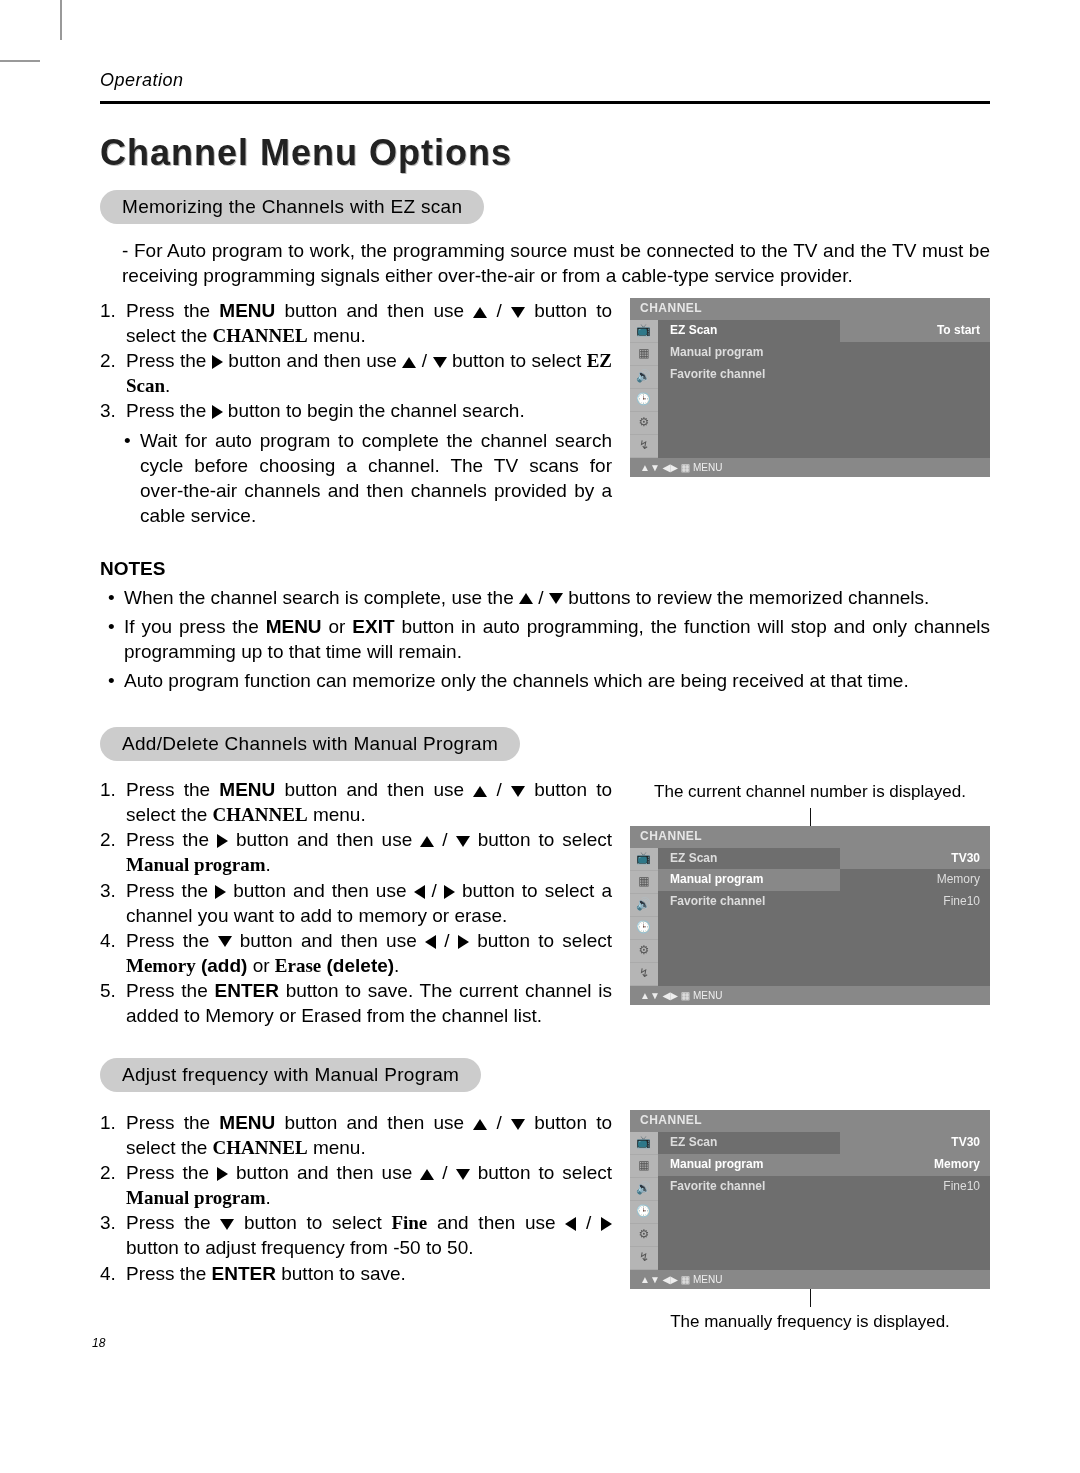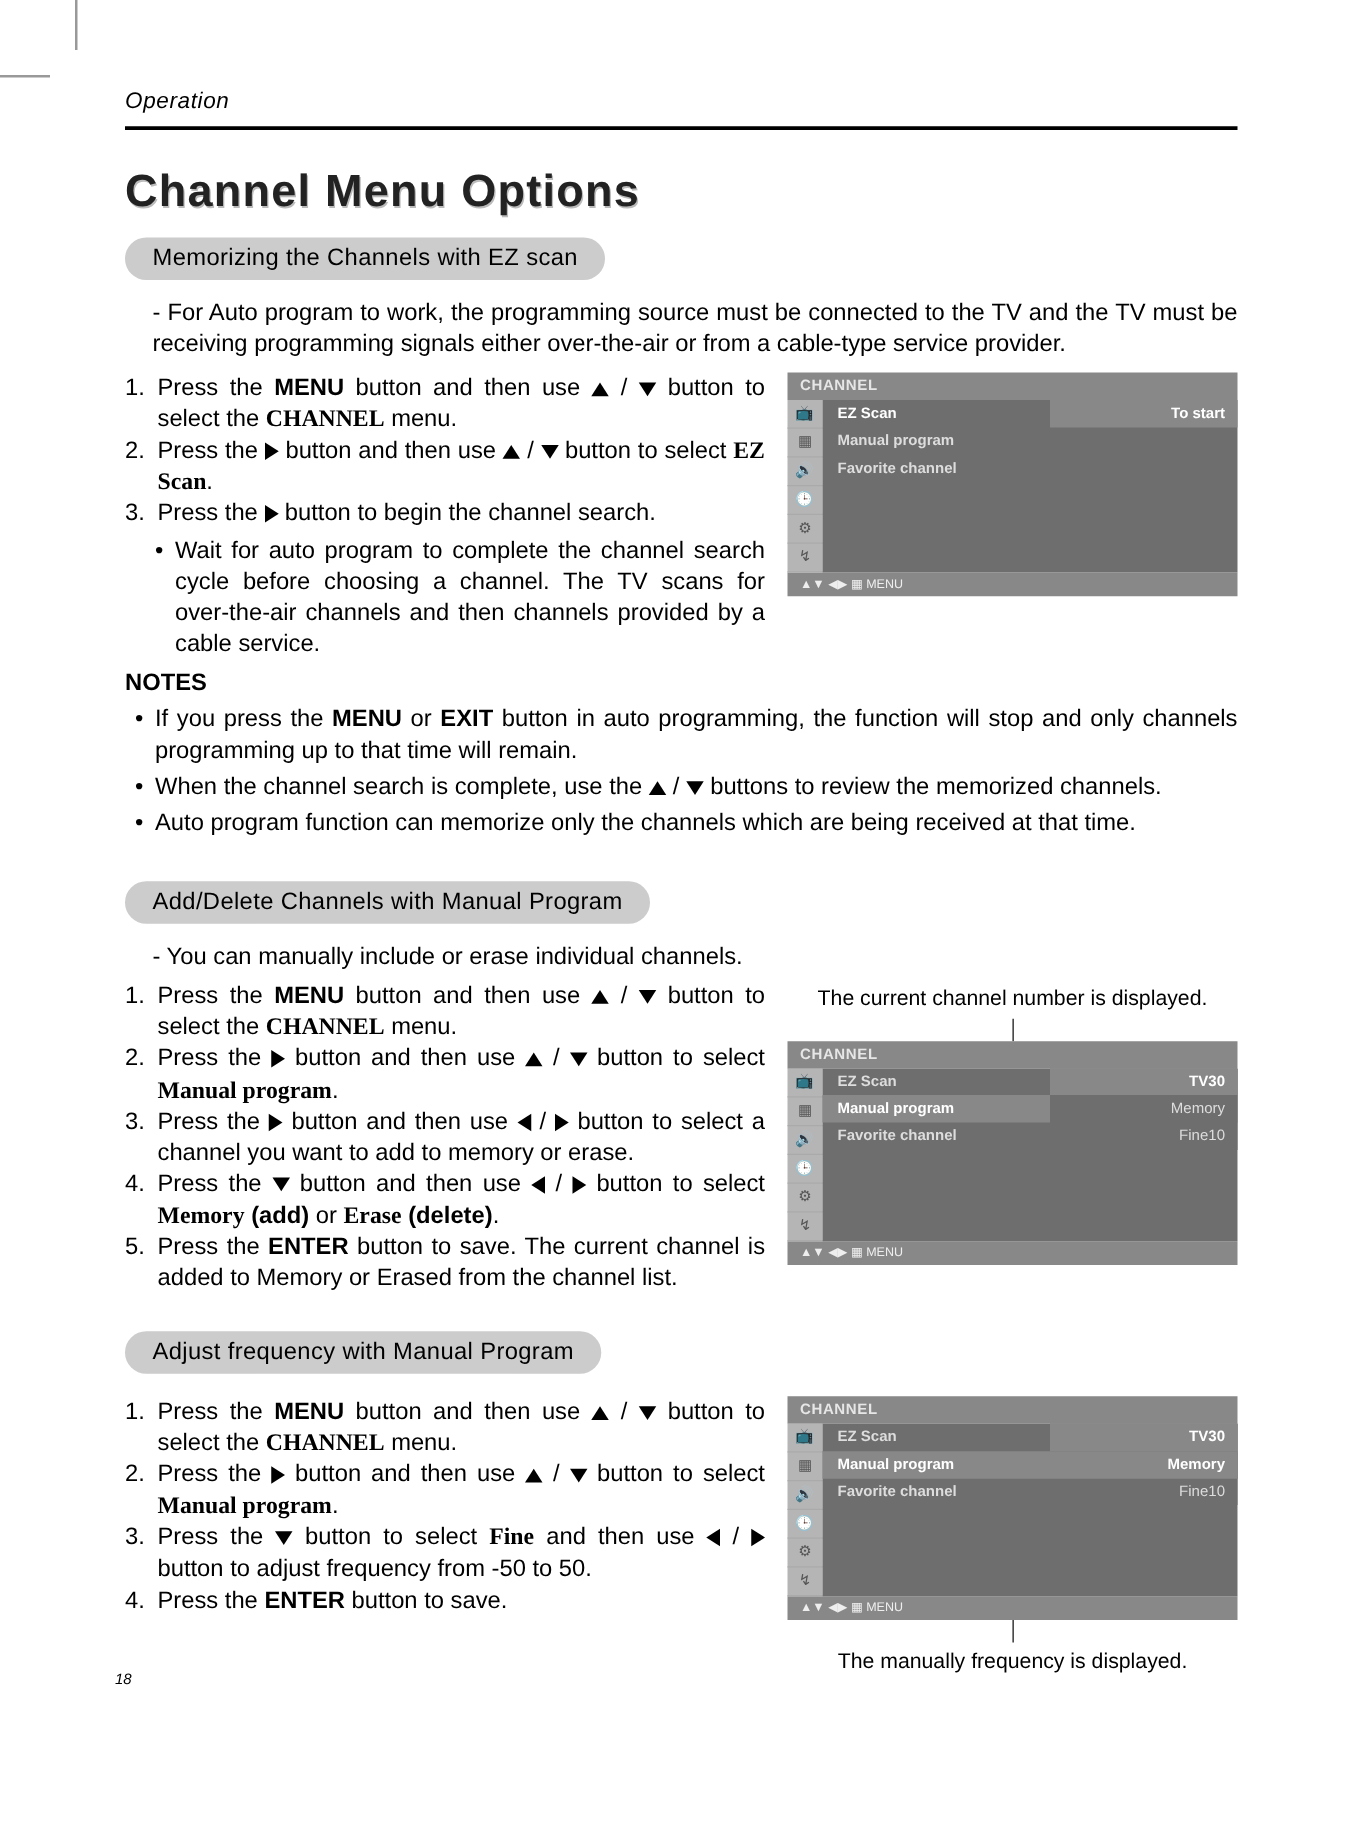--- a/index.html
+++ b/index.html
@@ -12,21 +12,21 @@
   .title{font-size:36px;font-weight:bold;letter-spacing:1px;color:#222;text-shadow:1px 1px 0 #bbb;margin-bottom:12px;}
   .pill{display:inline-block;background:#ccc;color:#000;padding:6px 22px;border-radius:18px;font-size:19px;letter-spacing:.3px;margin:4px 0 10px 0;}
   .body{font-size:19px;line-height:1.32;}
   .body p{margin:4px 0;}
   .indent{padding-left:22px;}
   .step{display:flex;}
   .step .num{width:26px;flex:none;}
   .step .txt{flex:1;text-align:justify;}
   .sub{padding-left:40px;position:relative;}
   .sub:before{content:"•";position:absolute;left:24px;}
-  .notes-h{font-weight:bold;margin-top:2px;}
+  .notes-h{font-weight:bold;margin-top:24px;}
   .note{padding-left:24px;position:relative;text-align:justify;}
   .note:before{content:"•";position:absolute;left:8px;}
   .bold{font-weight:bold;}
   .bb{font-family:Georgia,serif;font-weight:bold;}
   .row{display:flex;gap:18px;align-items:flex-start;}
   .left{flex:1;}
   .right{flex:none;}
   .tri-up,.tri-down,.tri-left,.tri-right{display:inline-block;vertical-align:middle;}
   .tri-up{border-left:7px solid transparent;border-right:7px solid transparent;border-bottom:11px solid #000;}
   .tri-down{border-left:7px solid transparent;border-right:7px solid transparent;border-top:11px solid #000;}
@@ -106,31 +106,30 @@
                     <span>To start</span>
                   </div>
               </div>
             </div>
           </div>
           <div class="osd-footer">▲▼ ◀▶ ▦ <span>MENU</span></div>
         </div>
       </div>
     </div>
     <div class="notes-h">NOTES</div>
+    <p class="note">When the channel search is complete, use the <span class="tri-up"></span> / <span class="tri-down"></span> buttons to review the memorized channels.</p>
     <p class="note">If you press the <span class="bold">MENU</span> or <span class="bold">EXIT</span> button in auto programming, the function will stop and only channels programming up to that time will remain.</p>
-    <p class="note">When the channel search is complete, use the <span class="tri-up"></span> / <span class="tri-down"></span> buttons to review the memorized channels.</p>
     <p class="note">Auto program function can memorize only the channels which are being received at that time.</p>
   </div>
 
   <div class="sec-gap"></div>
 
   
   <span class="pill">Add/Delete Channels with Manual Program</span>
   <div class="body">
-    <p class="indent">- You can manually include or erase individual channels.</p>
     <div class="row" style="margin-top:6px">
       <div class="left">
         <div class="step">
             <div class="num">1.</div>
             <div class="txt">Press the <span class="bold">MENU</span> button and then use <span class="tri-up"></span> / <span class="tri-down"></span> button to select the <span class="bb">CHANNEL</span> menu.</div>
           </div>
         <div class="step">
             <div class="num">2.</div>
             <div class="txt">Press the <span class="tri-right"></span> button and then use <span class="tri-up"></span> / <span class="tri-down"></span> button to select <span class="bb">Manual program</span>.</div>
           </div>

